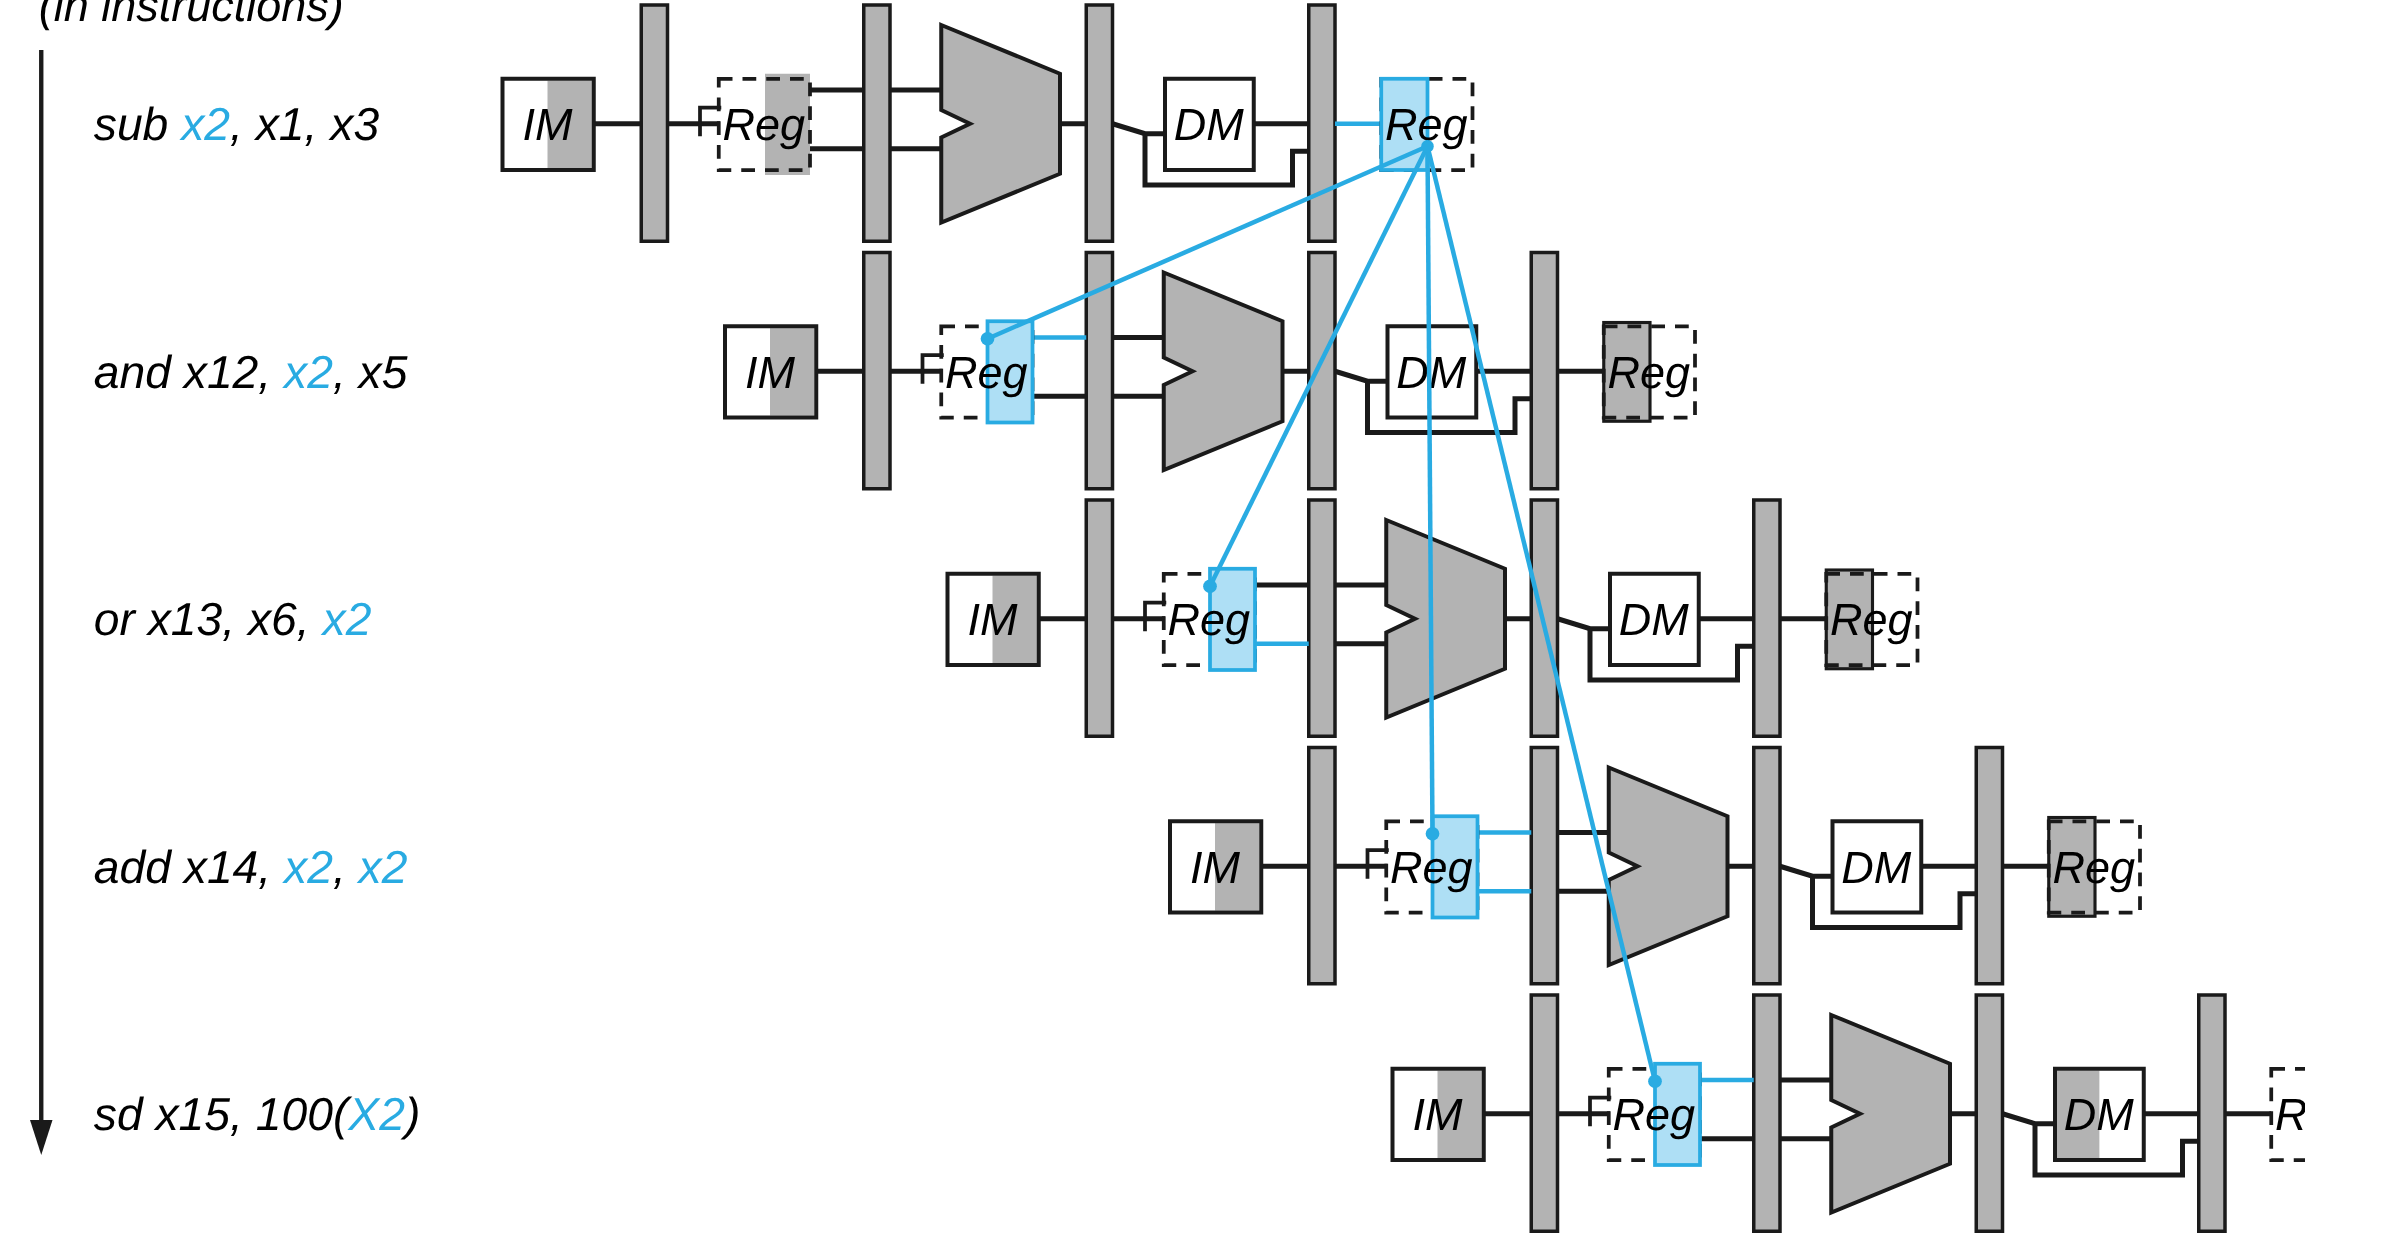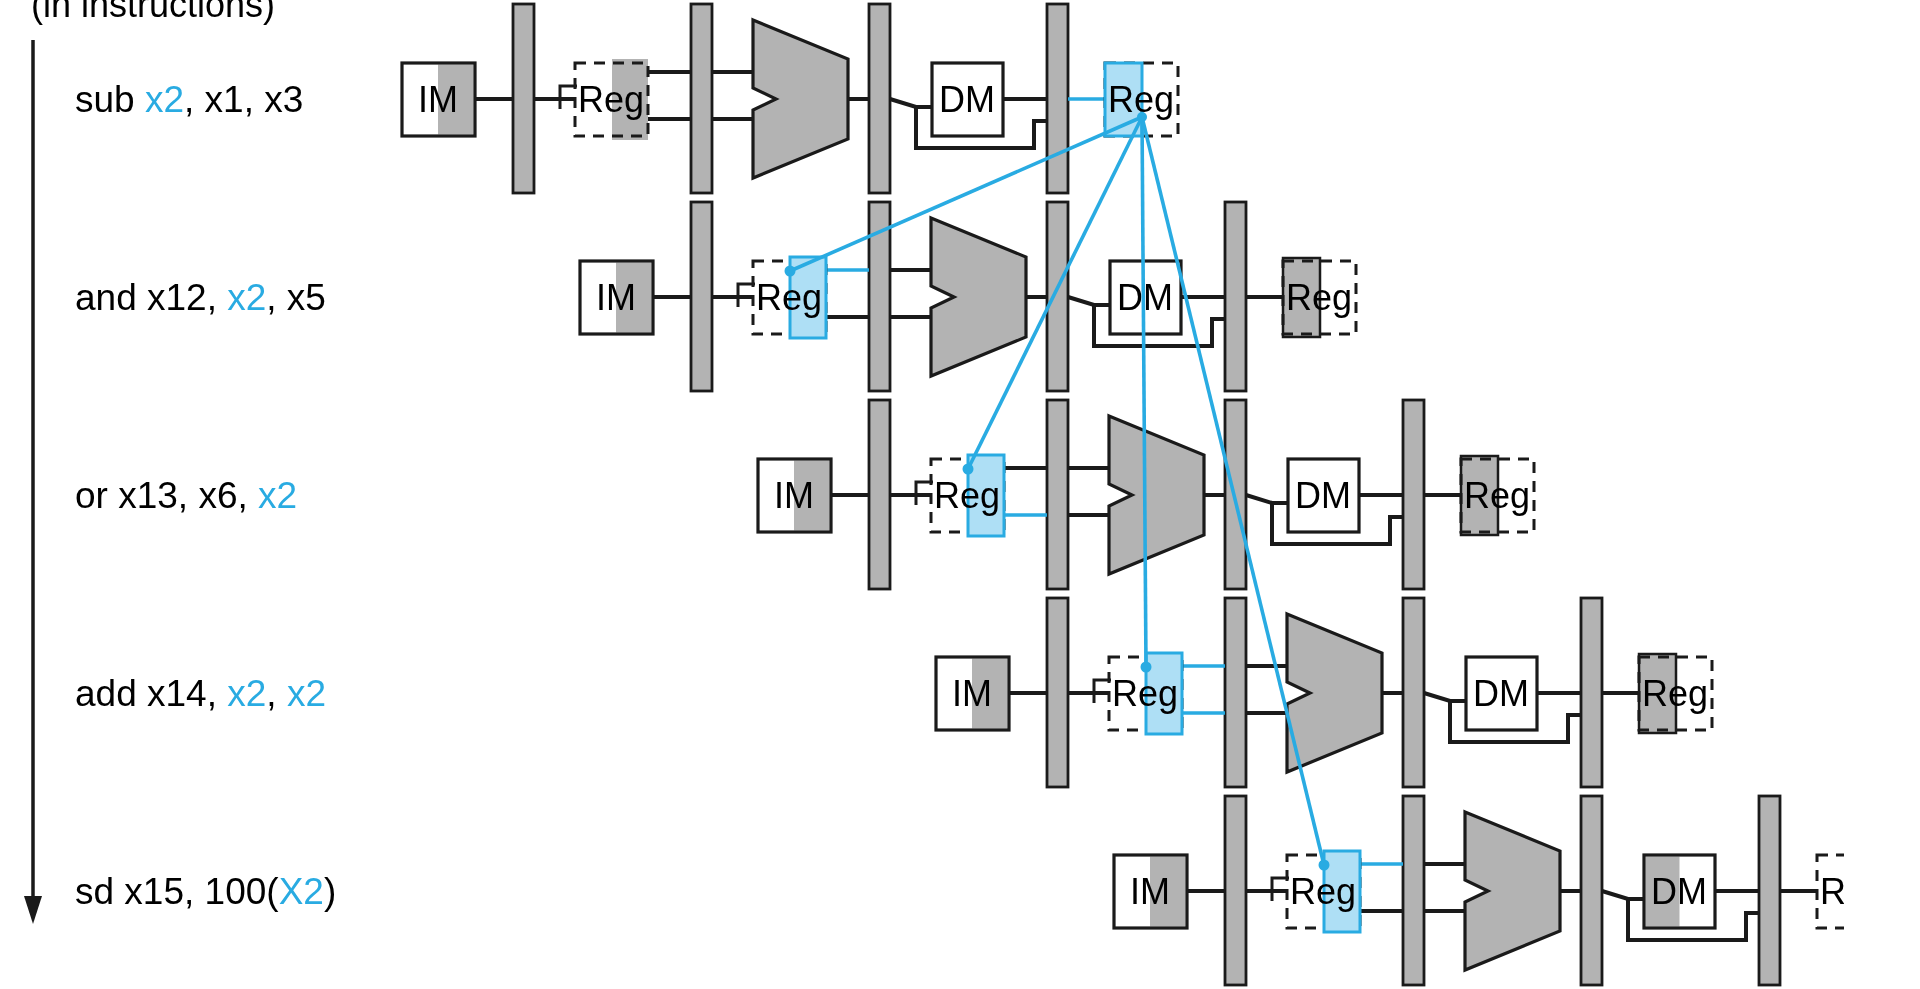--- a/index.html
+++ b/index.html
@@ -1,16 +1,16 @@
 <!DOCTYPE html>
 <html><head>
 <meta charset="utf-8">
 <style>
   html,body{margin:0;padding:0;background:#ffffff;}
-  #stage{position:relative;width:1844px;height:989px;background:#ffffff;overflow:hidden;}
+  #stage{position:relative;width:1844px;height:989px;background:#ffffff;overflow:hidden;font-style:italic;}
   svg{display:block;}
   text{font-family:"Liberation Sans","DejaVu Sans",sans-serif;}
   .hdr{font-size:36px;fill:#000000;}
   .instr{font-size:37px;fill:#000000;}
   .boxlbl{font-size:36px;fill:#000000;}
 </style>
 </head>
 <body>
 
 <div id="stage">

